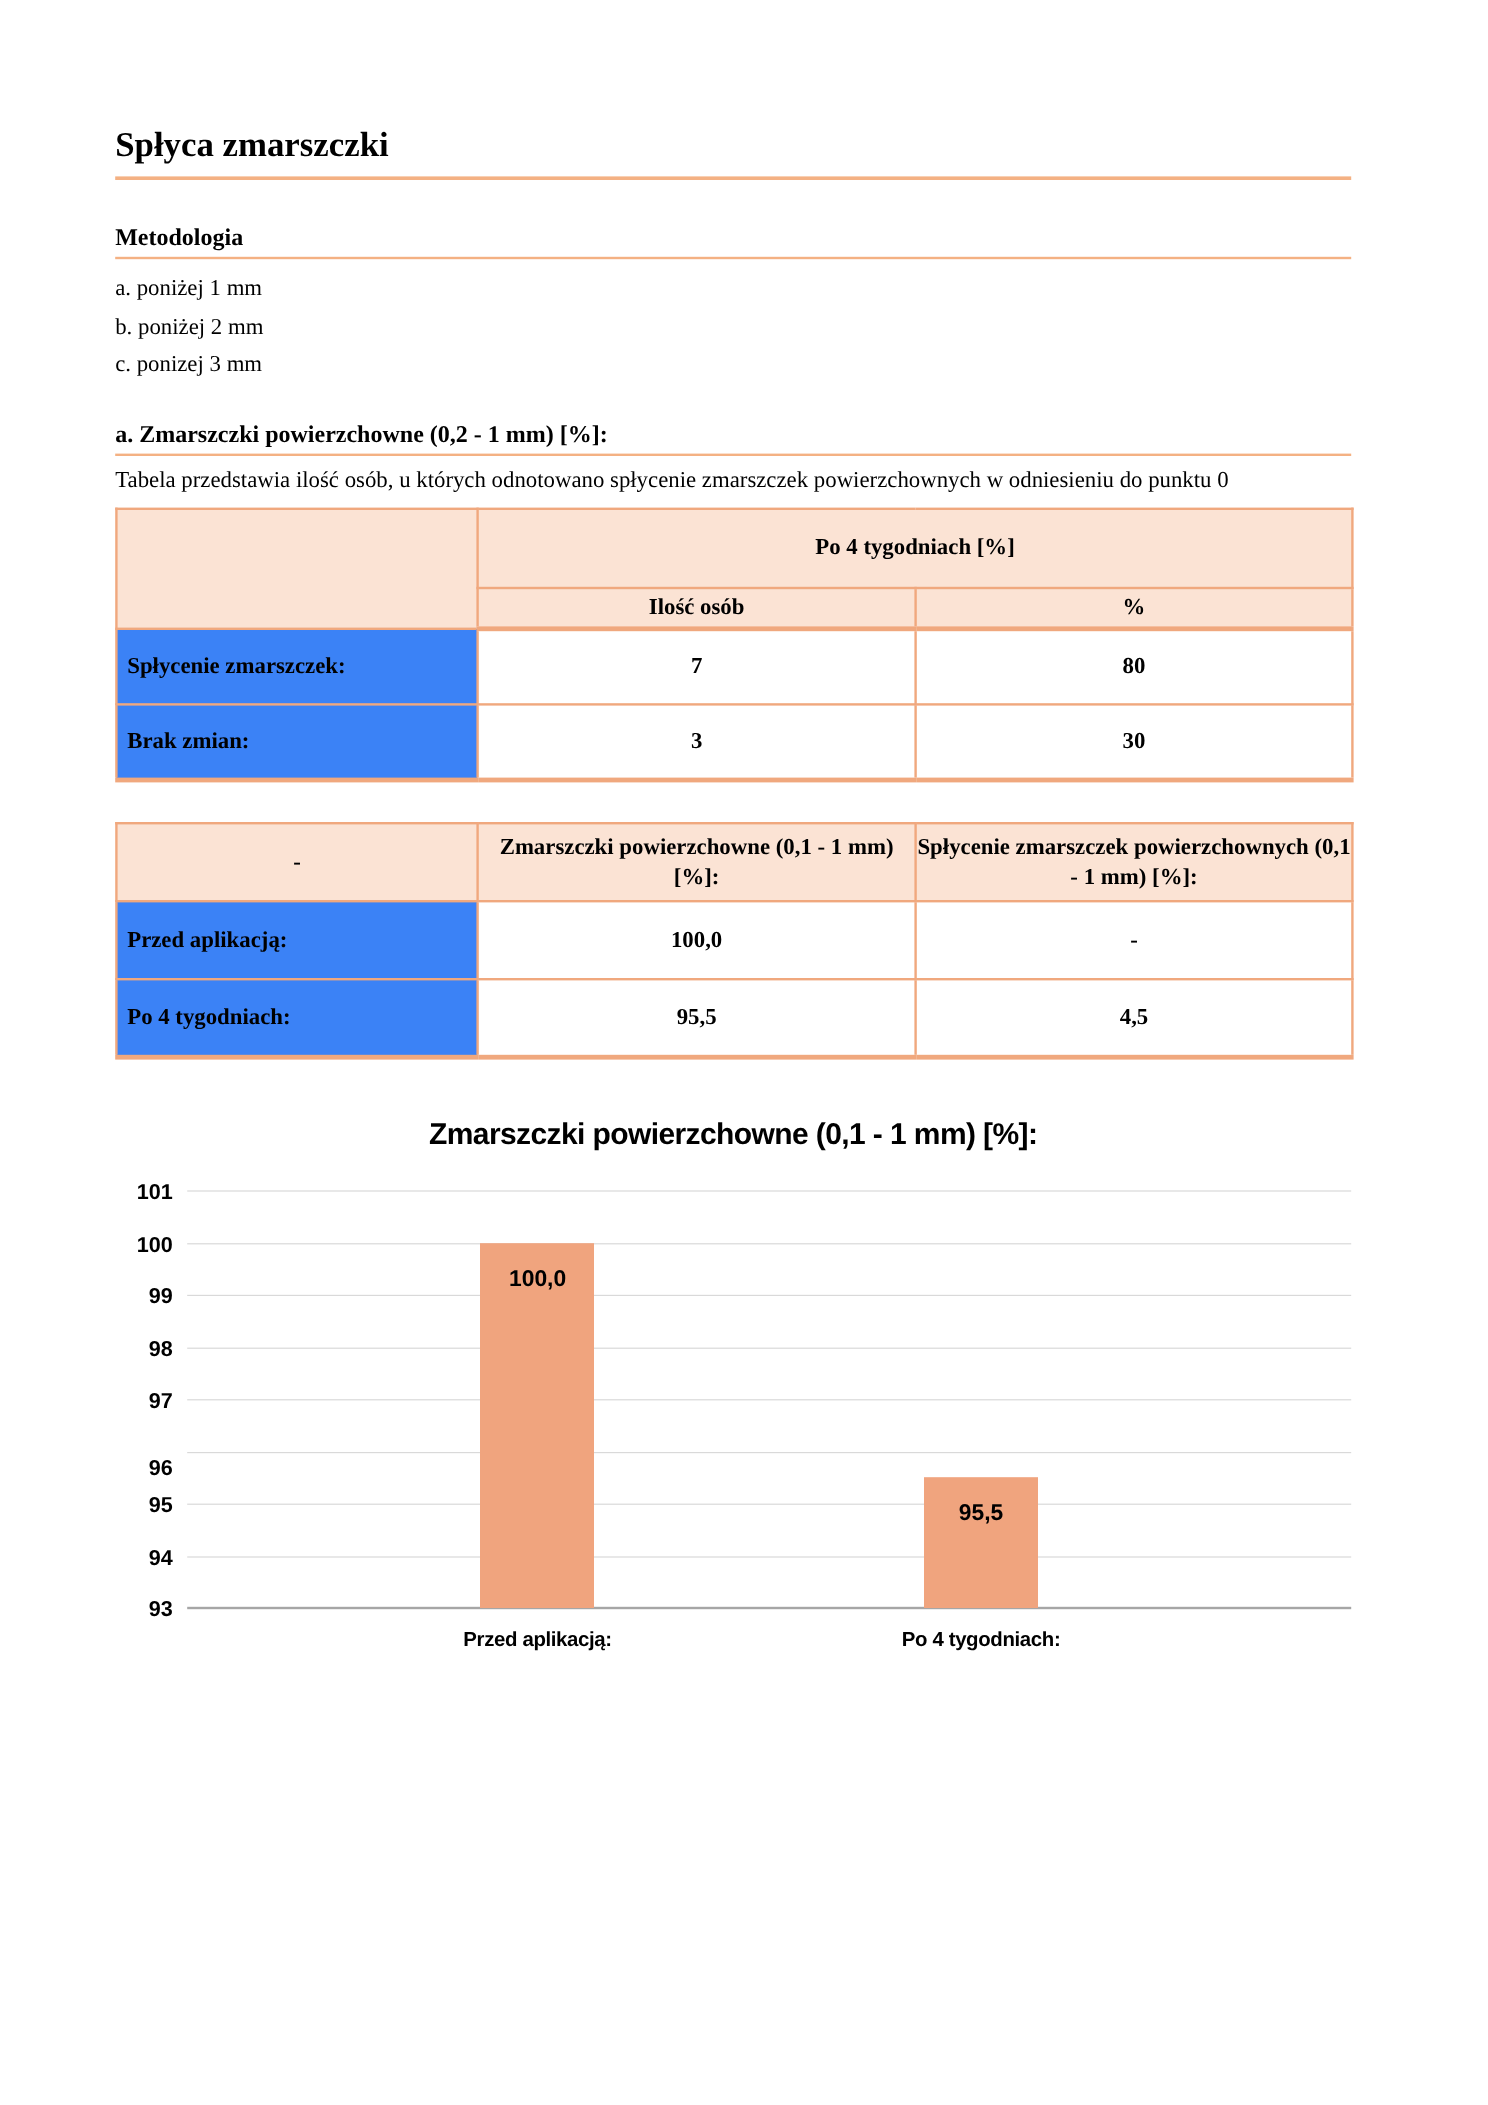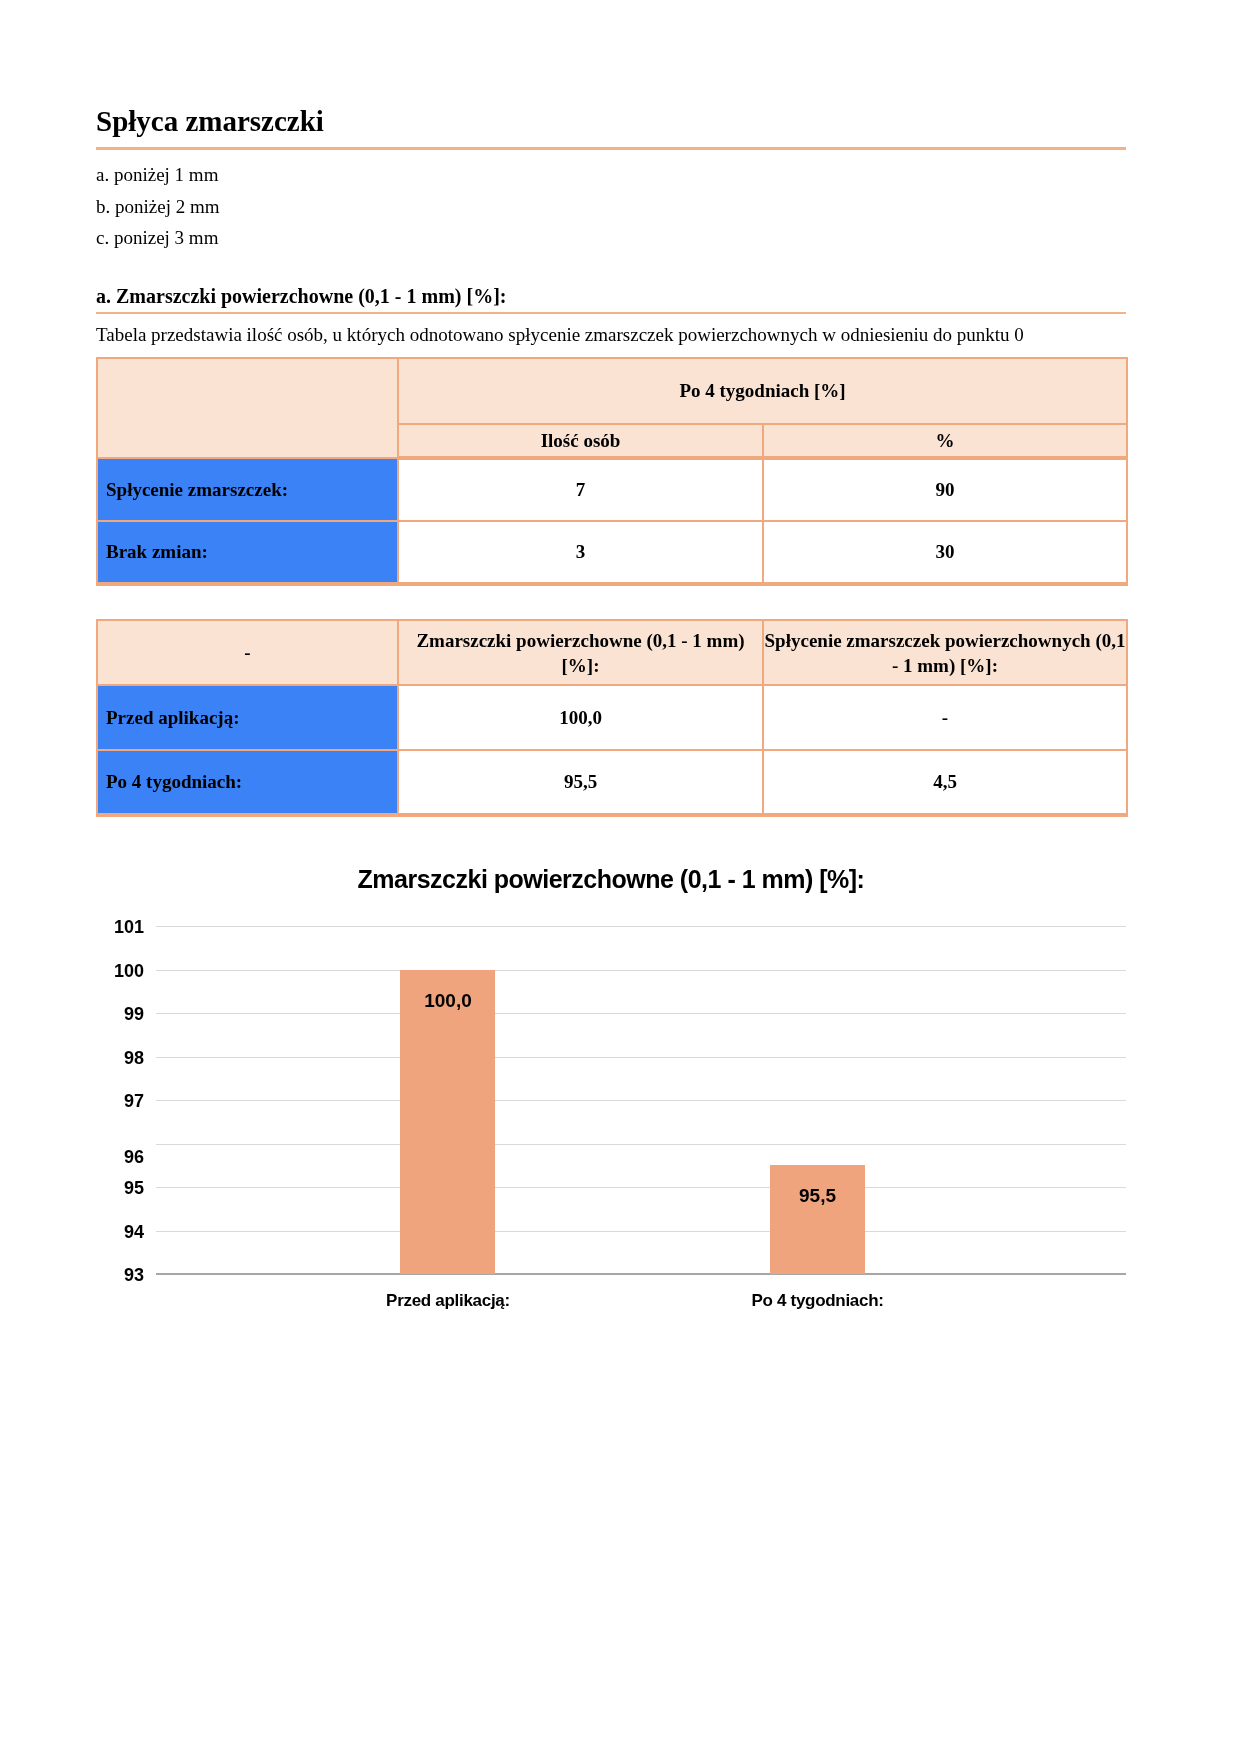--- a/index.html
+++ b/index.html
@@ -68,48 +68,49 @@
     font-size:17px; font-weight:bold; white-space:nowrap; letter-spacing:-0.3px;
   }
 </style>
 </head>
 <body>
 
 <div class="content">
 
   <h1 class="doc-title">Spłyca zmarszczki</h1>
 
+  <h2 class="sub-heading methodology-heading">Metodologia</h2>
   <div class="body-lines">
     <p>a. poniżej 1 mm</p>
     <p>b. poniżej 2 mm</p>
     <p>c. ponizej 3 mm</p>
   </div>
 
-  <h2 class="sub-heading section-heading">a. Zmarszczki powierzchowne (0,1 - 1 mm) [%]:</h2>
+  <h2 class="sub-heading section-heading">a. Zmarszczki powierzchowne (0,2 - 1 mm) [%]:</h2>
   <p class="caption">Tabela przedstawia ilość osób, u których odnotowano spłycenie zmarszczek powierzchownych w odniesieniu do punktu 0</p>
 
   <table class="tbl">
     <colgroup>
         <col class="c1">
         <col class="c2">
         <col class="c3">
       </colgroup>
     <tbody>
         <tr class="h1row">
       <td class="fill" rowspan="2"></td>
       <th class="fill" colspan="2">Po 4 tygodniach [%]</th>
     </tr>
     <tr class="h2row">
       <th class="fill thickbottom">Ilość osób</th>
       <th class="fill thickbottom">%</th>
     </tr>
     <tr class="datarow">
       <td class="rowlabel">Spłycenie zmarszczek:</td>
       <td>7</td>
-      <td>90</td>
+      <td>80</td>
     </tr>
     <tr class="datarow">
       <td class="rowlabel thickbottom">Brak zmian:</td>
       <td class="thickbottom">3</td>
       <td class="thickbottom">30</td>
     </tr>
   </tbody>
     </table>
 
   <table class="tbl2">

